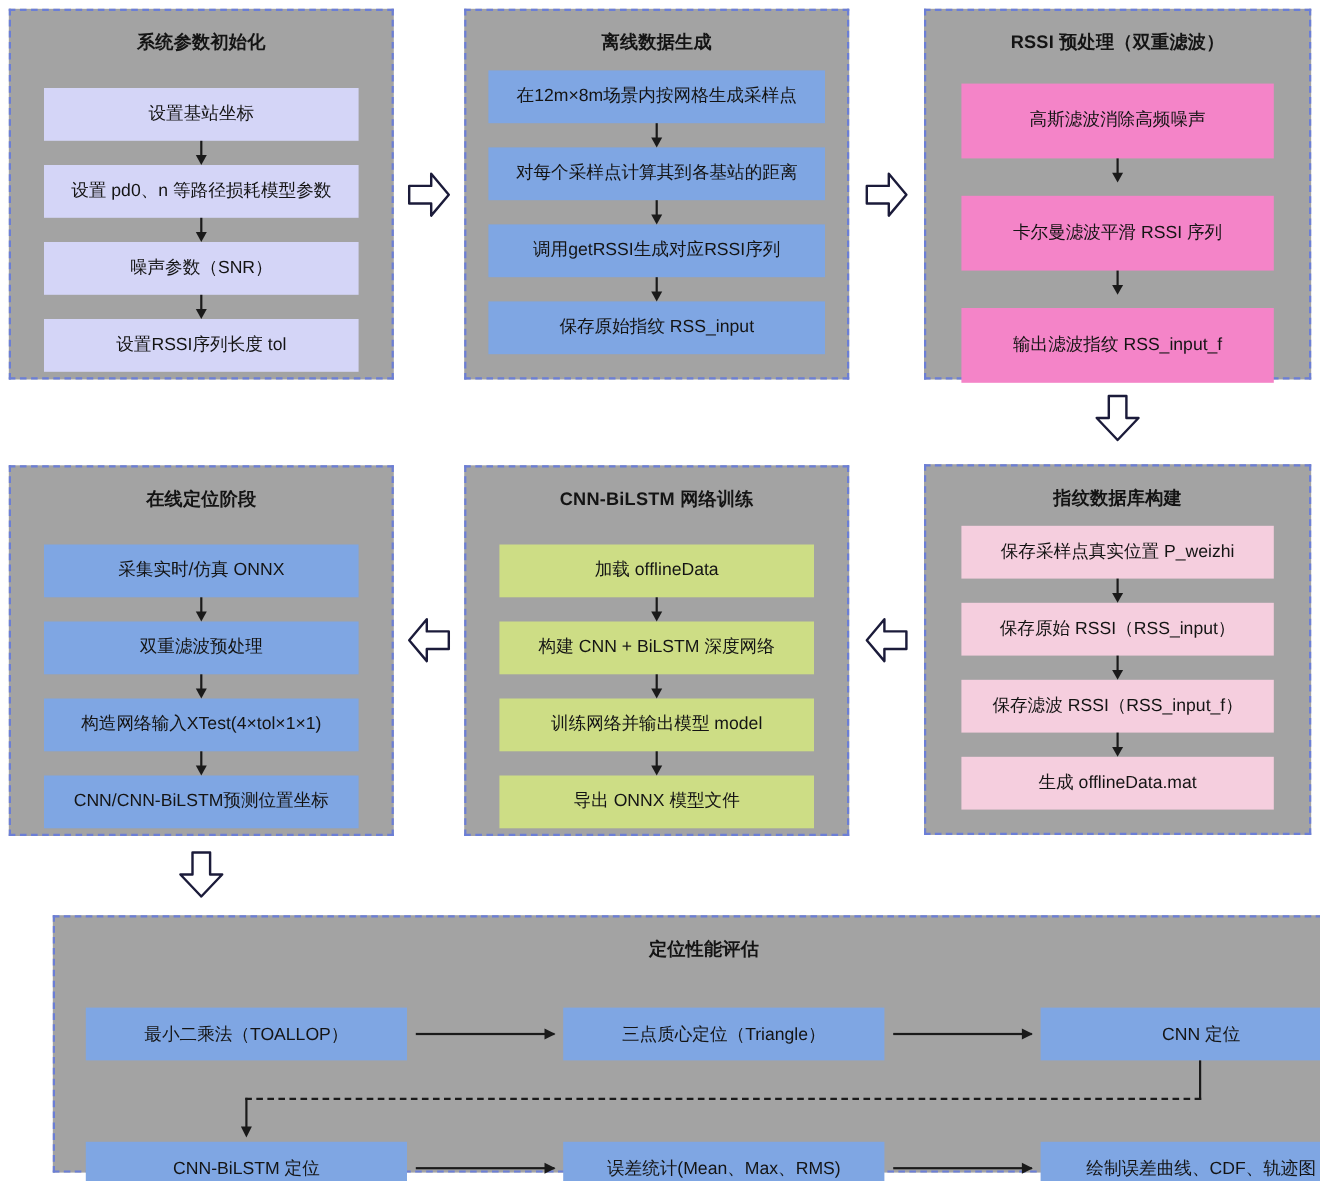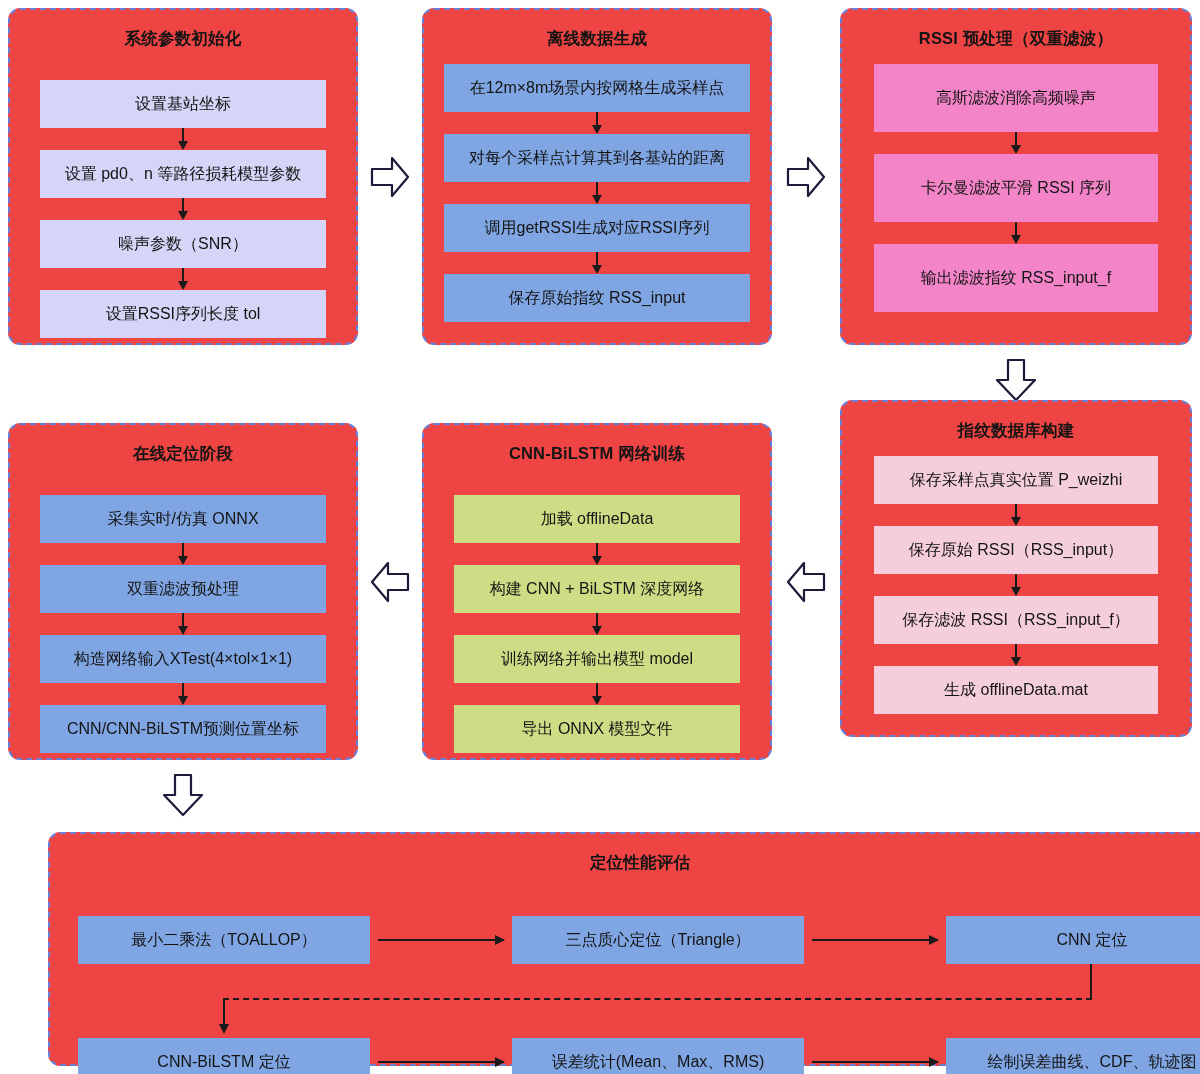--- a/index.html
+++ b/index.html
@@ -11,23 +11,23 @@
     width: 1200px; height: 1074px;
     font-family: "Liberation Sans", "DejaVu Sans", sans-serif;
     color: #141414;
     position: relative;
     overflow: hidden;
   }
 
   
   .panel {
     position: absolute;
-    background: #ef4444;
+    background: #a3a3a3;
     border: 2px dashed #6b7ed6;
-    border-radius: 12px;
+    border-radius: 0;
   }
   .panel-title {
     text-align: center;
     font-weight: bold;
     font-size: 16.5px;
     color: #141414;
     margin-top: 18px;
     margin-bottom: 14px;
     letter-spacing: 0.2px;
   }
@@ -49,21 +49,21 @@
     text-align: center;
     color: #141414;
     padding: 0 6px;
     white-space: nowrap;
   }
   .step.tall { height: 68px; }
 
   
   .c-lavender { background: #d4d5f7; }
   .c-blue     { background: #7fa6e3; }
-  .c-pink     { background: #f484c8; }
+  .c-pink     { background: #f484c8; margin-top: 12px; }
   .c-pinklite { background: #f5cede; }
   .c-green    { background: #cddd85; }
 
   
   .vconn {
     height: 22px;
     position: relative;
   }
   .vconn::before {
     content: "";
@@ -237,21 +237,21 @@
     <div class="step c-green">导出 ONNX 模型文件</div>
   </div>
 </div>
 
 <div class="block-arrow" style="left:786px; top:558px; width:40px; height:48px;">
   <svg width="40" height="48" viewBox="0 0 40 48">
     <polygon points="38,16 18,16 18,5 2,24 18,43 18,32 38,32" fill="#ffffff" stroke="#1b1b3a" stroke-width="2.2" stroke-linejoin="round"></polygon>
   </svg>
 </div>
 
-<div class="panel" id="panel-fpdb" style="left:840px; top:400px; width:352px; height:337px;">
+<div class="panel" id="panel-fpdb" style="left:840px; top:422px; width:352px; height:337px;">
   <div class="panel-title">指纹数据库构建</div>
   <div class="steps" style="padding:0 32px;">
     <div class="step c-pinklite">保存采样点真实位置 P_weizhi</div>
     <div class="vconn"></div>
     <div class="step c-pinklite">保存原始 RSSI（RSS_input）</div>
     <div class="vconn"></div>
     <div class="step c-pinklite">保存滤波 RSSI（RSS_input_f）</div>
     <div class="vconn"></div>
     <div class="step c-pinklite">生成 offlineData.mat</div>
   </div>

